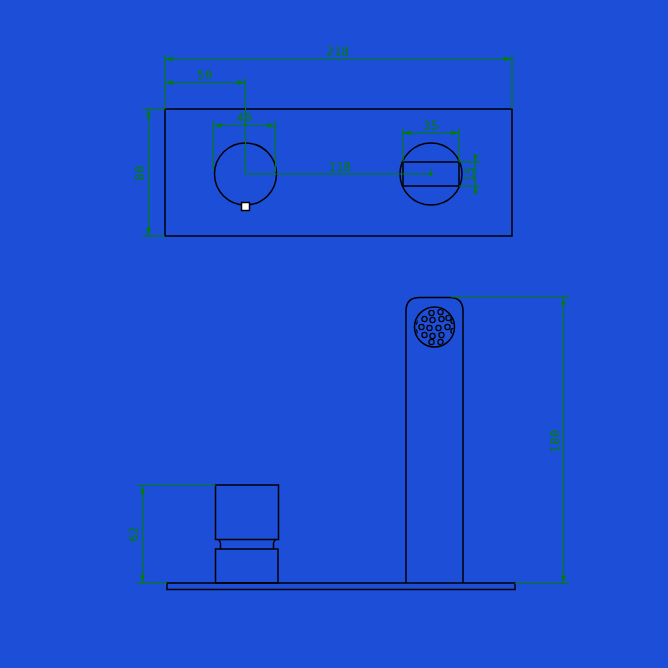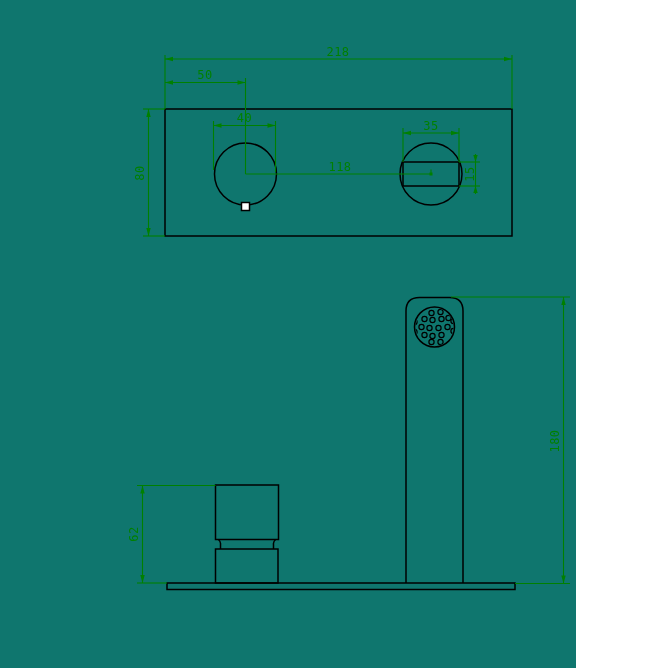--- a/index.html
+++ b/index.html
@@ -3,23 +3,23 @@
 <meta charset="utf-8">
 <style>
   html, body {
     margin: 0;
     padding: 0;
     background: #ffffff;
     font-family: "DejaVu Sans Mono", "Liberation Mono", monospace;
   }
   .canvas {
     position: relative;
-    width: 576px;
+    width: 668px;
     height: 668px;
-    background: #0f766e;
+    background: #1d4ed8;
     overflow: hidden;
   }
   svg { display: block; }
   .dim-text {
     font-family: "DejaVu Sans Mono", "Liberation Mono", monospace;
     font-size: 12px;
     fill: #008000;
     letter-spacing: 0.5px;
   }
   .obj { stroke: #000000; stroke-width: 1.5; fill: none; }

